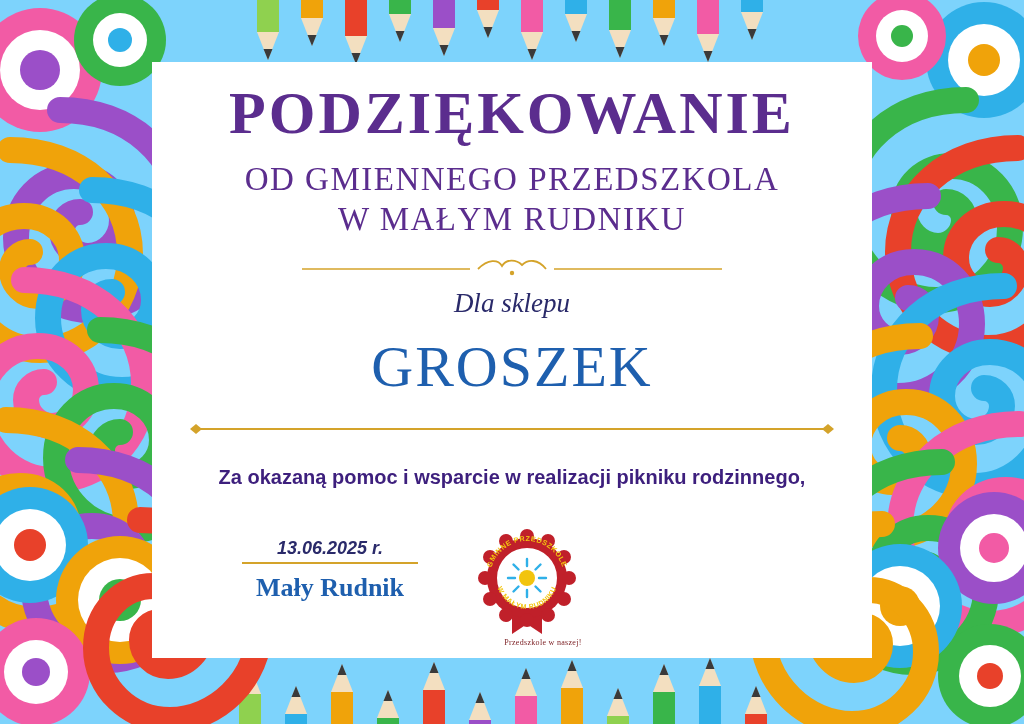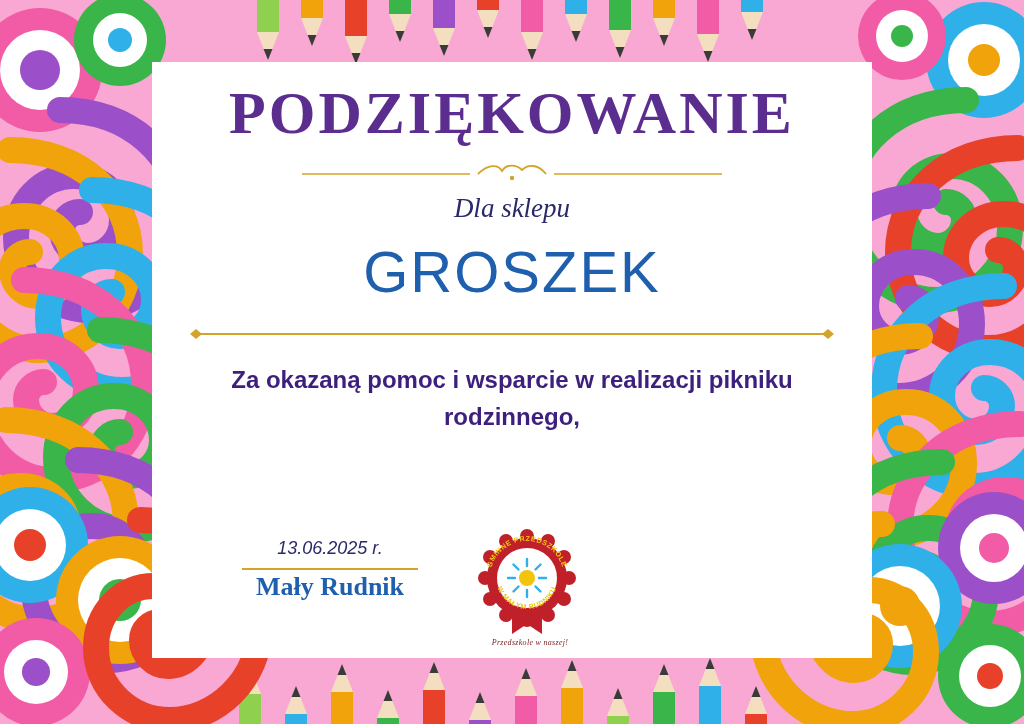--- a/index.html
+++ b/index.html
@@ -5,21 +5,21 @@
   html, body {
     margin: 0;
     padding: 0;
     background: #ffffff;
   }
   .page {
     position: relative;
     width: 1024px;
     height: 724px;
     overflow: hidden;
-    background: #f9a8d4;
+    background: #7dd3fc;
     font-family: "Liberation Serif", serif;
   }
 
   
   .deco {
     position: absolute;
     inset: 0;
     pointer-events: none;
   }
   .deco svg { display: block; width: 1024px; height: 724px; }
@@ -62,39 +62,39 @@
   .for-label {
     margin-top: 6px;
     font-family: "Liberation Serif", serif;
     font-style: italic;
     font-weight: normal;
     font-size: 27px;
     color: #2a2a6a;
   }
   .recipient {
     margin-top: 14px;
-    font-family: Liberation Sans, sans-serif;
+    font-family: Liberation Serif, serif;
     font-size: 58px;
     letter-spacing: 2px;
     color: #1e5fae;
   }
 
   .rule {
     margin: 22px auto 0;
     width: 660px;
     height: 14px;
   }
   .rule svg { display:block; width: 660px; height: 14px; }
 
   .body-text {
-    margin: 20px auto 0;
+    margin: 26px auto 0;
     width: 700px;
     font-family: "Liberation Sans", sans-serif;
     font-weight: bold;
-    font-size: 24px;
+    font-size: 20px;
     line-height: 1.55;
     color: #3d1f7d;
   }
 
   
   .footer {
     position: absolute;
     left: 0;
     top: 516px;
     width: 724px;
@@ -103,55 +103,54 @@
   .sign-block {
     position: absolute;
     left: 80px;
     top: 22px;
     width: 200px;
     text-align: center;
   }
   .sign-date {
     font-family: "Liberation Sans", sans-serif;
     font-style: italic;
-    font-weight: normal;
+    font-weight: bold;
     font-size: 18px;
     color: #2a2a6a;
-    padding-bottom: 9px;
+    padding-bottom: 3px;
   }
   .sign-line {
     width: 176px;
     height: 2px;
     margin: 0 auto;
     background: #d4a32a;
   }
   .sign-city {
-    margin-top: 2px;
+    margin-top: 9px;
     font-family: "Liberation Serif", serif;
     font-weight: bold;
     font-size: 26px;
     color: #1e5fae;
   }
 
   .seal {
     position: absolute;
     left: 322px;
     top: 10px;
     width: 110px;
     height: 132px;
   }
   .seal svg { display: block; }
   .seal-motto {
     position: absolute;
-    left: 3px;
+    left: 16px;
     top: 112px;
     width: 110px;
     text-align: center;
     font-family: "Liberation Serif", serif;
-    font-style: italic;
     font-size: 8px;
     color: #7a1c20;
     letter-spacing: .3px;
   }
 </style>
 </head>
 <body>
 
 <div class="page">
 
@@ -337,20 +336,24 @@
       </g>
 
       <rect x="152" y="62" width="720" height="596" fill="#ffffff"></rect>
     </svg>
   </div>
 
   <div class="content">
 
     <div class="title">PODZIĘKOWANIE</div>
 
+    <div class="subtitle">
+      <div>OD GMIENNEGO PRZEDSZKOLA</div>
+      <div>W MAŁYM RUDNIKU</div>
+    </div>
 
     <div class="divider-orn">
       <svg viewBox="0 0 420 26" xmlns="http://www.w3.org/2000/svg">
         <line x1="0" y1="13" x2="168" y2="13" stroke="#d4a32a" stroke-width="1.6"></line>
         <line x1="252" y1="13" x2="420" y2="13" stroke="#d4a32a" stroke-width="1.6"></line>
         <path d="M176,13 C186,3 196,3 200,10 C204,3 214,3 220,9 C226,3 236,3 244,13" fill="none" stroke="#d4a32a" stroke-width="1.8"></path>
         <circle cx="210" cy="17" r="2.2" fill="#d4a32a"></circle>
       </svg>
     </div>
 

